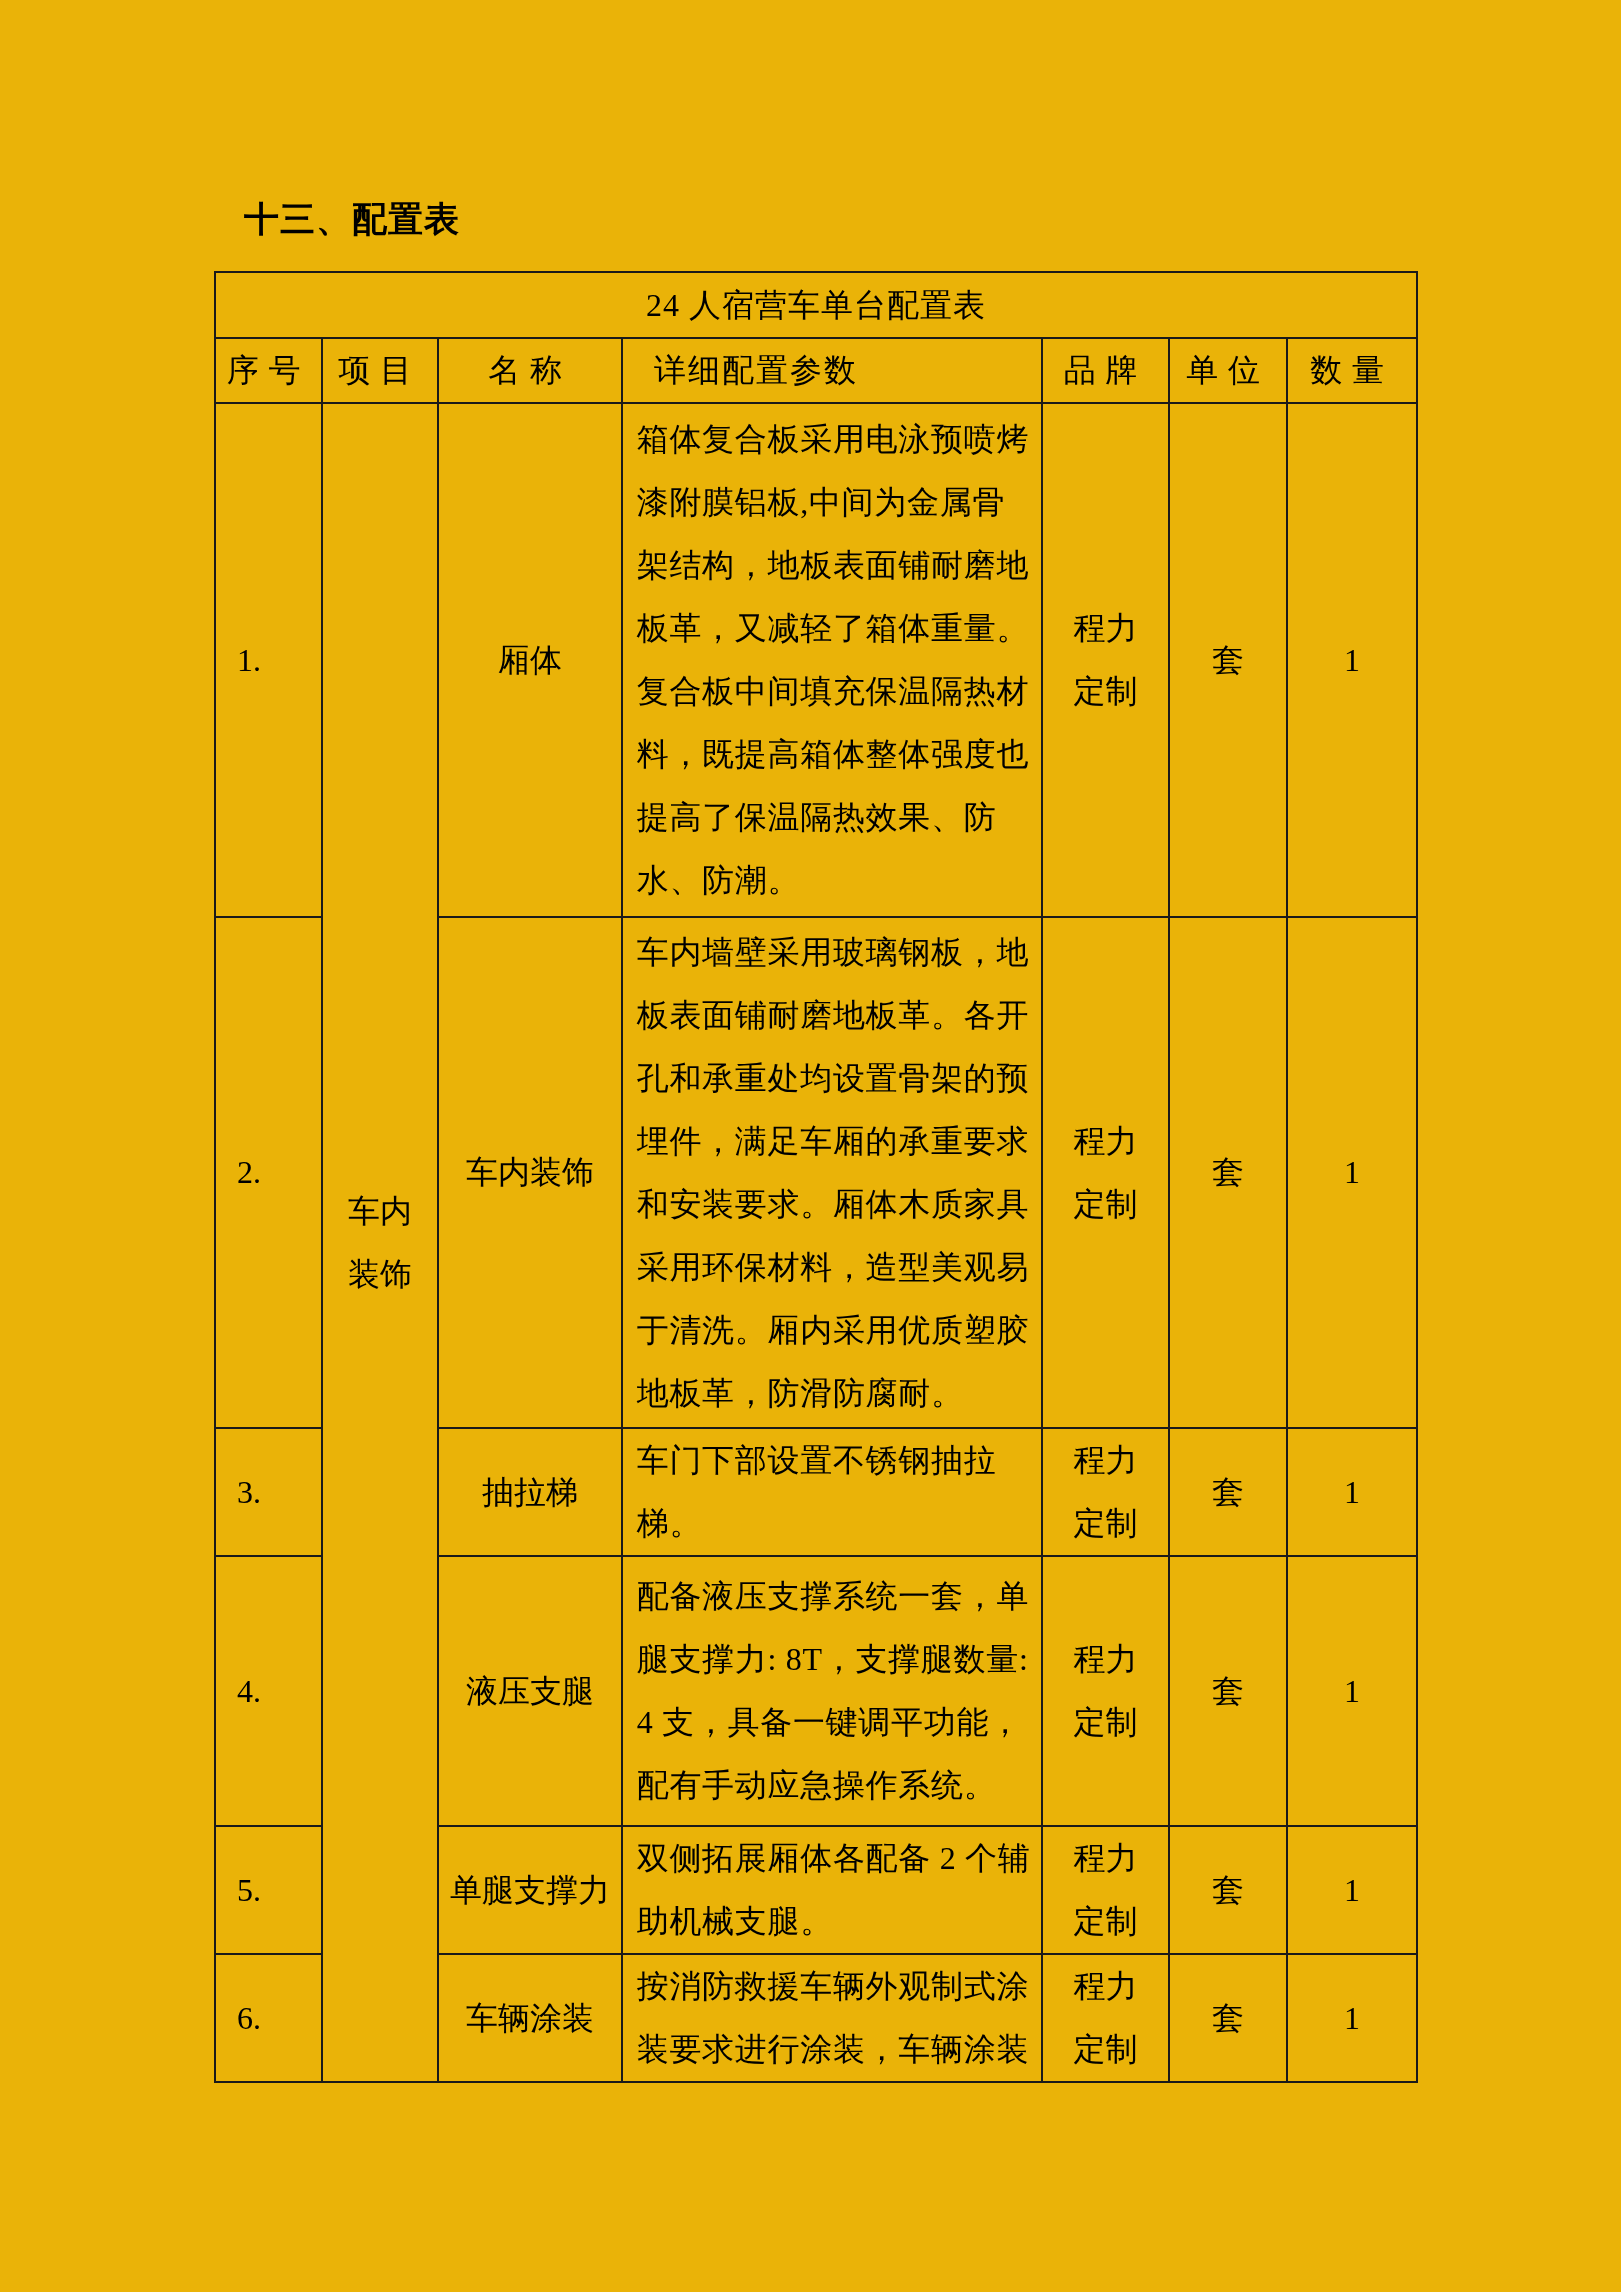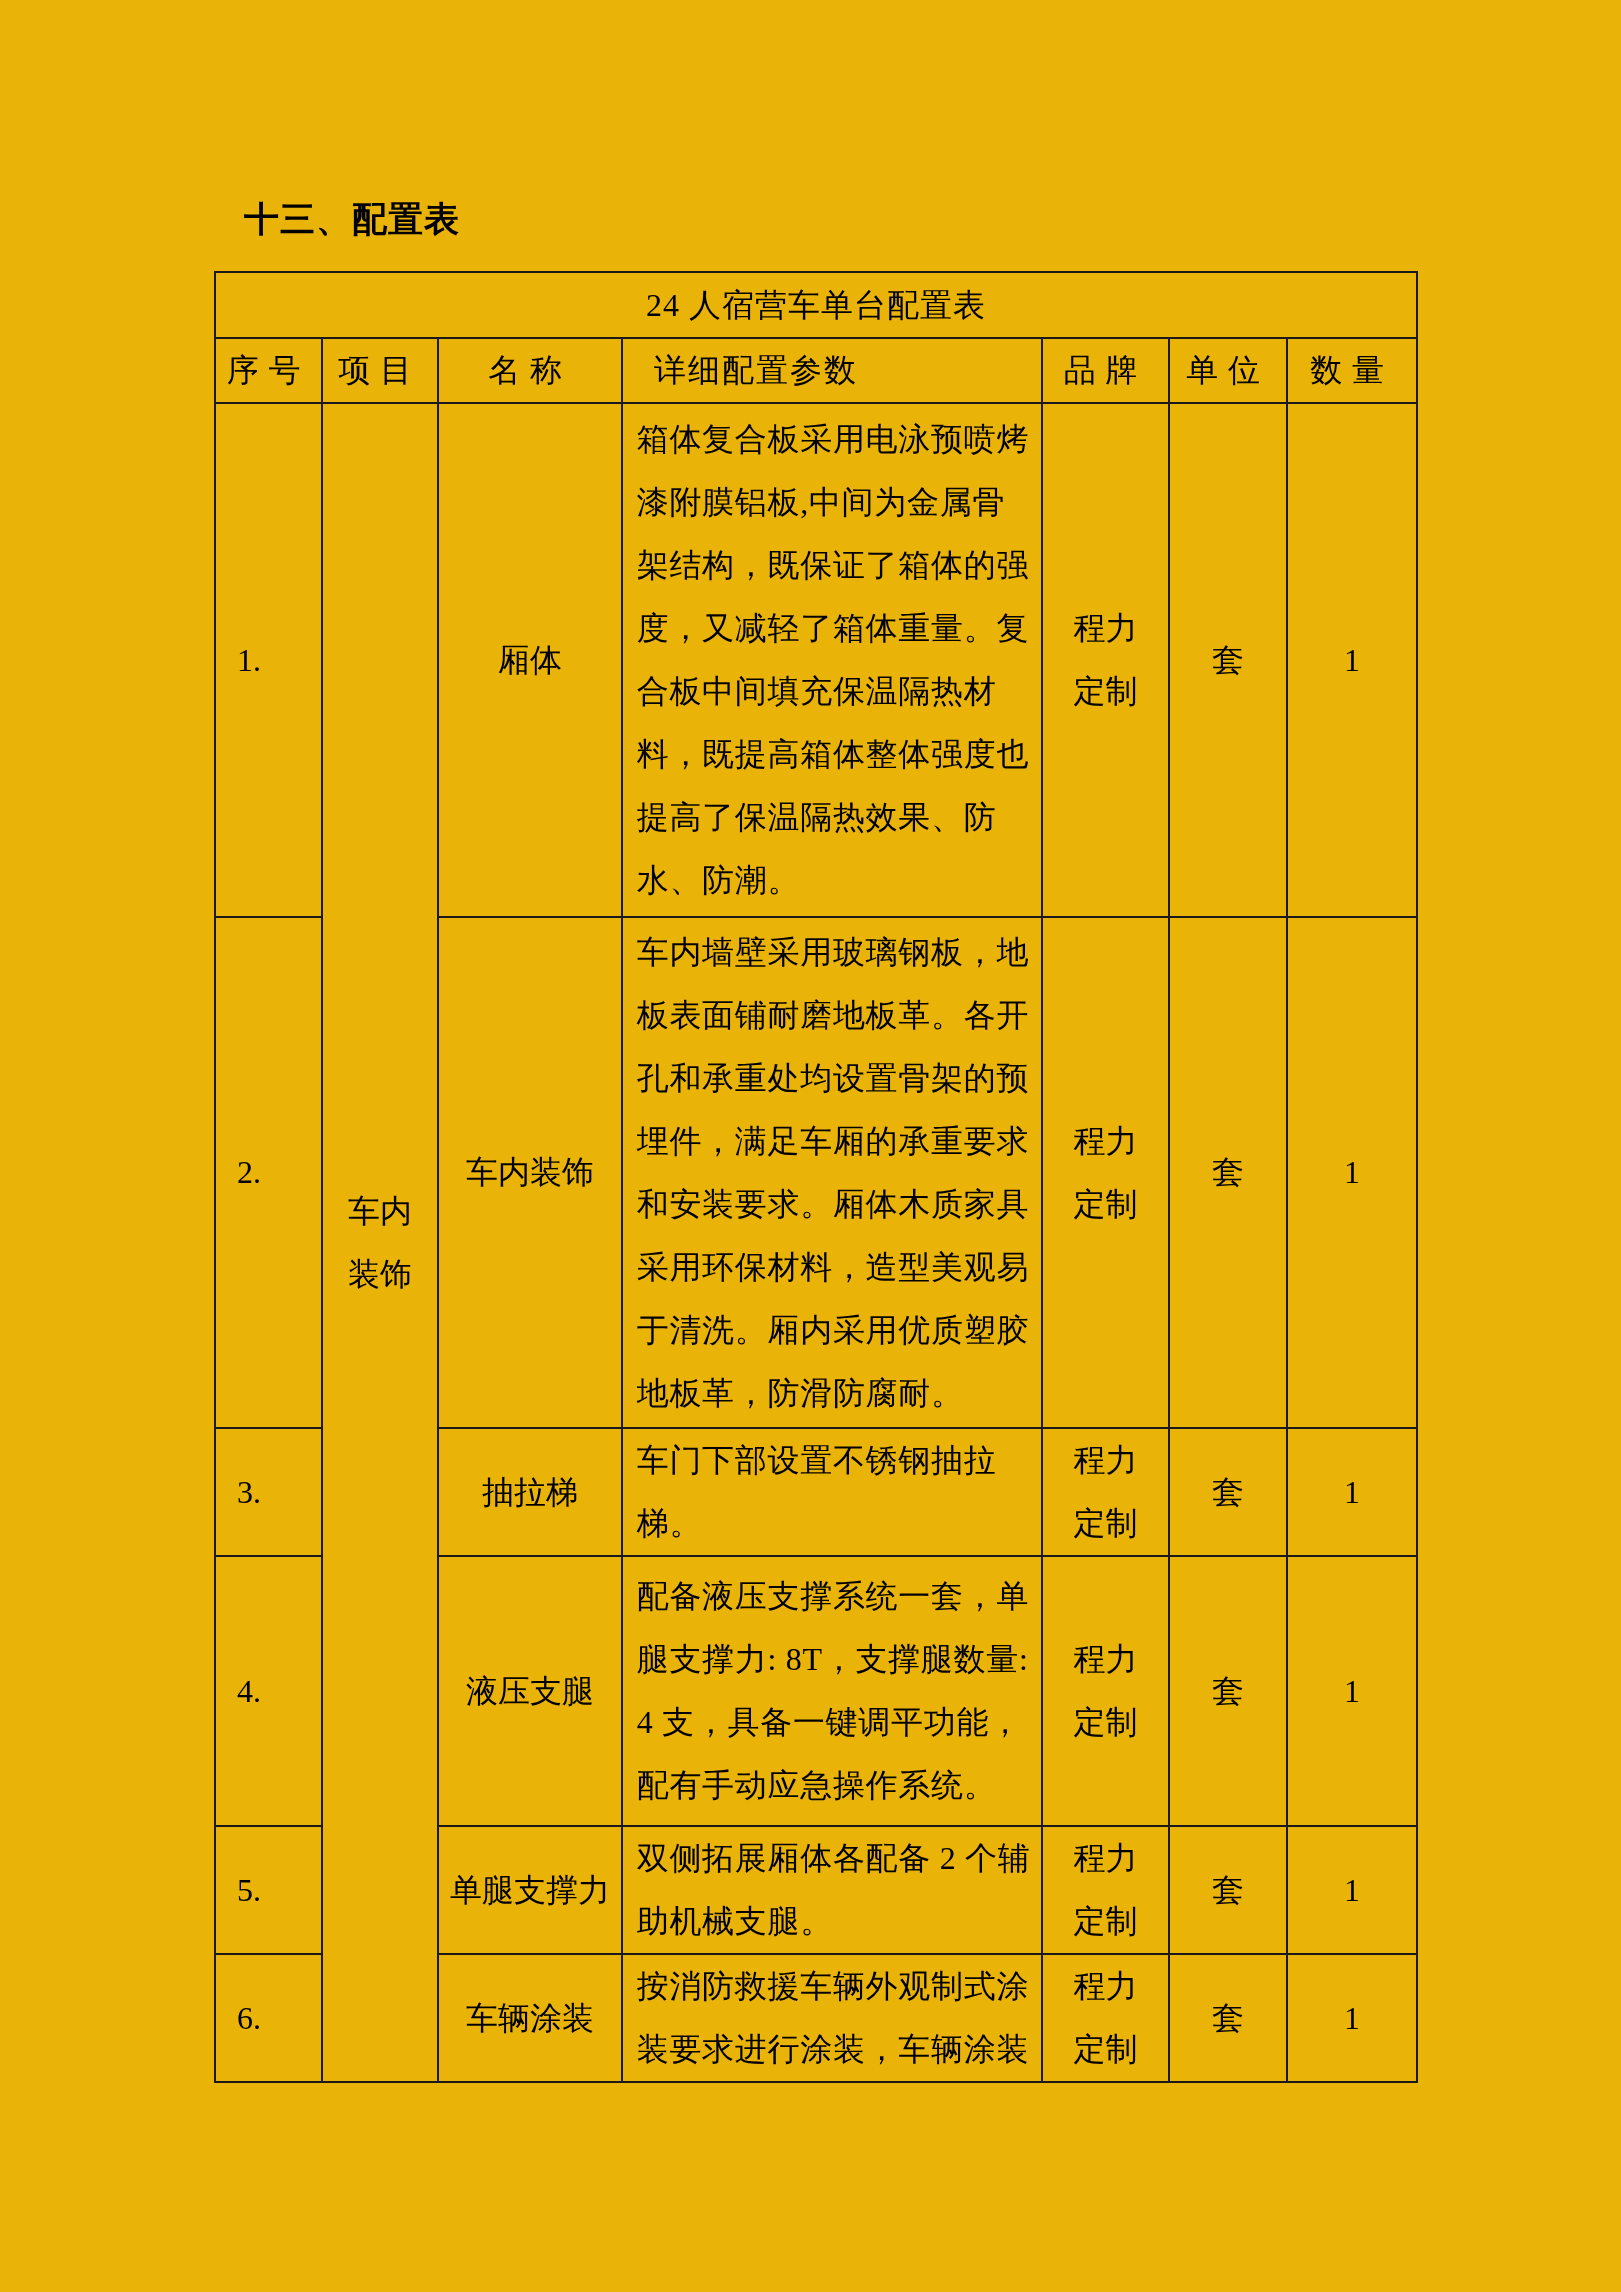--- a/index.html
+++ b/index.html
@@ -108,21 +108,21 @@
         <td class="spec-head">详细配置参数</td>
         <td>品牌</td>
         <td>单位</td>
         <td>数量</td>
       </tr>
 
       <tr class="row-1">
         <td class="no-cell">1.</td>
         <td class="item-cell" rowspan="6">车内装饰</td>
         <td>厢体</td>
-        <td class="spec-cell">箱体复合板采用电泳预喷烤漆附膜铝板,中间为金属骨架结构，既保证了箱体的强度，又减轻了箱体重量。复合板中间填充保温隔热材料，既提高箱体整体强度也提高了保温隔热效果、防水、防潮。</td>
+        <td class="spec-cell">箱体复合板采用电泳预喷烤漆附膜铝板,中间为金属骨架结构，地板表面铺耐磨地板革，又减轻了箱体重量。复合板中间填充保温隔热材料，既提高箱体整体强度也提高了保温隔热效果、防水、防潮。</td>
         <td class="brand-cell">程力定制</td>
         <td>套</td>
         <td>1</td>
       </tr>
 
       <tr class="row-2">
         <td class="no-cell">2.</td>
         <td>车内装饰</td>
         <td class="spec-cell">车内墙壁采用玻璃钢板，地板表面铺耐磨地板革。各开孔和承重处均设置骨架的预埋件，满足车厢的承重要求和安装要求。厢体木质家具采用环保材料，造型美观易于清洗。厢内采用优质塑胶地板革，防滑防腐耐。</td>
         <td class="brand-cell">程力定制</td>

